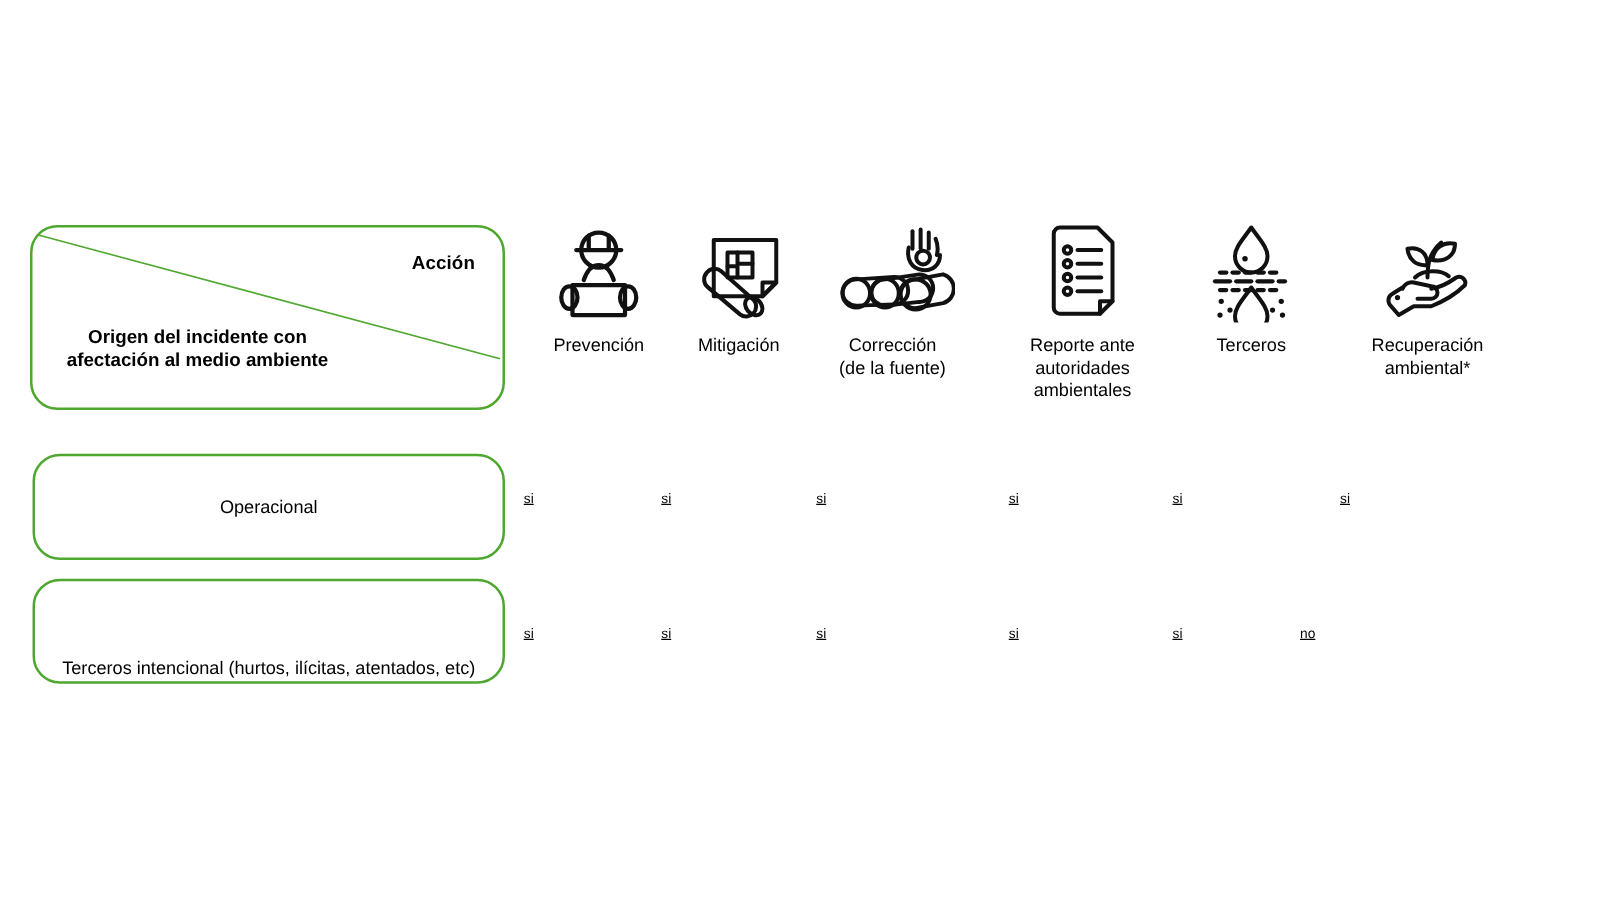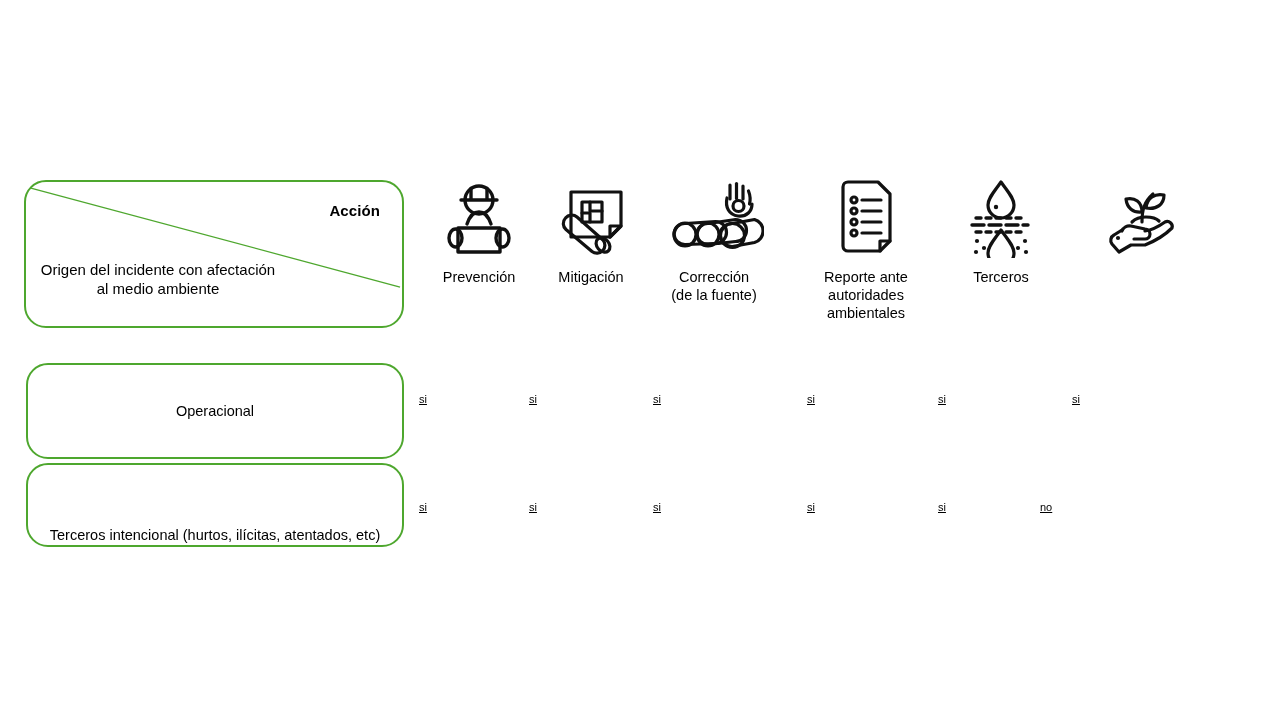--- a/index.html
+++ b/index.html
@@ -52,37 +52,37 @@
     font-weight: bold;
     letter-spacing: 0.1px;
   }
   .corner-origin {
     position: absolute;
     left: 12px;
     top: 78px;
     width: 240px;
     text-align: center;
     font-size: 15px;
-    font-weight: normal;
+    font-weight: bold;
     line-height: 19px;
   }
 
   
   .row-box {
     position: absolute;
     left: 26px;
     width: 378px;
     border: 2px solid var(--accent, #4EA72E);
     border-radius: 22px;
     box-sizing: border-box;
     background: #ffffff;
     display: flex;
     justify-content: center;
   }
-  .row-box.r0 { top: 363px; height: 96px; align-items: center; }
+  .row-box.r0 { top: 363px; height: 85px; align-items: center; }
   .row-box.r1 { top: 463px; height: 84px; align-items: flex-end; }
   .row-label {
     font-size: 14.5px;
     line-height: 20px;
     text-align: center;
     padding: 0 14px;
   }
   .row-box.r1 .row-label { padding-top: 22px; }
 
   
@@ -254,20 +254,22 @@
       <svg width="84" height="78" viewBox="0 0 84 78" fill="none" stroke="#111111" stroke-width="3.2" stroke-linecap="round" stroke-linejoin="round">
         <path d="M42 42 c0 -12 2 -20 11 -28"></path>
         <path d="M42 32 c-9 1 -15 -4 -16 -13 c9 -2 16 3 16 13z"></path>
         <path d="M46 28 c1 -10 9 -15 18 -13 c0 9 -7 15 -18 13z"></path>
         <path d="M32 42 c4 -4 9 -5 14 -5 c5 0 10 1 13 4"></path>
         <path d="M22 51 a8 8 0 0 1 9 -5 l14 3 a5 5 0 0 1 0 10 h-11"></path>
         <path d="M22 50 l-8 5 a6 6 0 0 0 -2 9 l7 8 l12 -7 h14 c10 -4 19 -9 27 -17 a5 5 0 0 0 -7 -6 c-7 5 -13 8 -20 9"></path>
         <circle cx="18" cy="58" r="2.1" fill="#111111" stroke="none"></circle>
       </svg>
     </div>
+    <div class="col-caption">Recuperación
+ambiental*</div>
   </div>
 
   <div class="cell row0" style="left:479px">si</div>
   <div class="cell row0" style="left:589px">si</div>
   <div class="cell row0" style="left:713px">si</div>
   <div class="cell row0" style="left:867px">si</div>
   <div class="cell row0" style="left:998px">si</div>
   <div class="cell row0" style="left:1132px">si</div>
 
   <div class="cell row1" style="left:479px">si</div>

